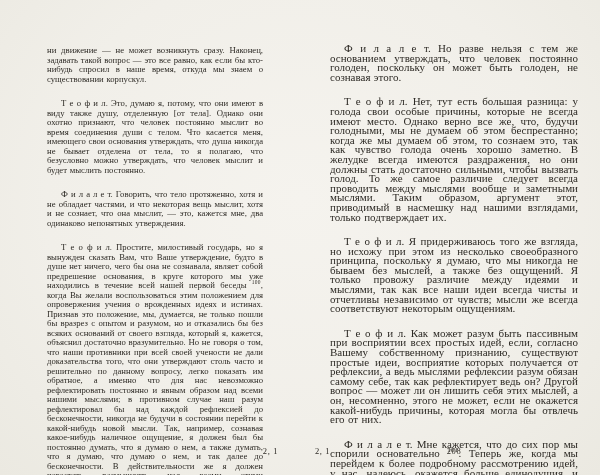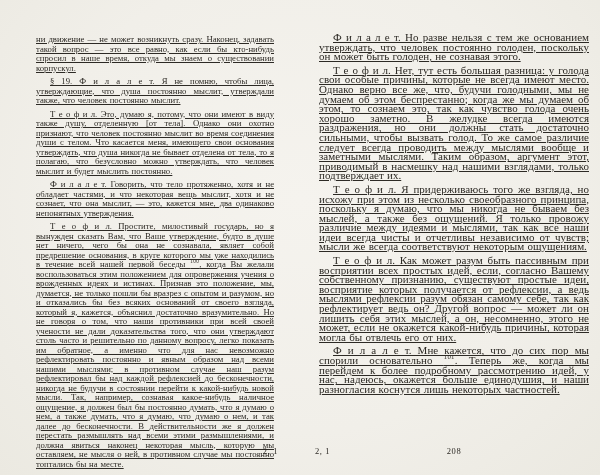--- a/index.html
+++ b/index.html
@@ -23,24 +23,23 @@
   }
   .col-left {
     left: 32px; top: 31px; width: 246px;
     font-size: 8.7px; line-height: 9.5px;
   }
   .col-right {
     left: 315px; top: 29px; width: 278px;
     font-size: 11px; line-height: 9.6px;
   }
   p.para {
-    margin: 4px;
+    margin: 15px;
     text-indent: 14px;
     text-align: justify;
-    text-decoration: underline;
   }
   p.para.first { text-indent: 0; }
   sup.ref {
     font-size: 0.62em;
     line-height: 0;
     letter-spacing: 0.3px;
   }
   .footer {
     position: absolute;
     top: 446px;
@@ -57,21 +56,20 @@
   .footer-left .mark  { position: absolute; right: 0; }
   .footer-right .mark { position: absolute; left: 0; }
 </style>
 </head>
 <body>
 
 <div class="spread">
 
   <div class="col col-left" lang="ru">
     <p class="para first">ни движение — не может возникнуть сразу. Наконец, задавать такой вопрос — это все равно, как если бы кто-нибудь спросил в наше время, откуда мы знаем о существовании корпускул.</p>
-    <p class="para">§ 19. Ф&nbsp;и&nbsp;л&nbsp;а&nbsp;л&nbsp;е&nbsp;т. Я не помню, чтобы лица, утверждающие, что душа постоянно мыслит, утверждали также, что человек постоянно мыслит.</p>
     <p class="para">Т&nbsp;е&nbsp;о&nbsp;ф&nbsp;и&nbsp;л. Это, думаю я, потому, что они имеют в виду также душу, отделенную [от тела]. Однако они охотно признают, что человек постоянно мыслит во время соединения души с телом. Что касается меня, имеющего свои основания утверждать, что душа никогда не бывает отделена от тела, то я полагаю, что безусловно можно утверждать, что человек мыслит и будет мыслить постоянно.</p>
     <p class="para">Ф&nbsp;и&nbsp;л&nbsp;а&nbsp;л&nbsp;е&nbsp;т. Говорить, что тело протяженно, хотя и не обладает частями, и что некоторая вещь мыслит, хотя и не сознает, что она мыслит, — это, кажется мне, два одинаково непонятных утверждения.</p>
     <p class="para"><span>Т&nbsp;е&nbsp;о&nbsp;ф&nbsp;и&nbsp;л. Простите, милостивый государь, но я вынужден сказать Вам, что Ваше утверждение, будто в душе нет ничего, чего бы она не сознавала, являет собой предрешение основания, в круге которого мы уже находились в течение всей нашей первой беседы </span><sup class="ref">100</sup><span>, когда Вы желали воспользоваться этим положением для опровержения учения о врожденных идеях и истинах. Признав это положение, мы, думается, не только пошли бы вразрез с опытом и разумом, но и отказались бы без всяких оснований от своего взгляда, который я, кажется, объяснил достаточно вразумительно. Но не говоря о том, что наши противники при всей своей учености не дали доказательства того, что они утверждают столь часто и решительно по данному вопросу, легко показать им обратное, а именно что для нас невозможно рефлектировать постоянно и явным образом над всеми нашими мыслями; в противном случае наш разум рефлектировал бы над каждой рефлексией до бесконечности, никогда не будучи в состоянии перейти к какой-нибудь новой мысли. Так, например, сознавая какое-нибудь наличное ощущение, я должен был бы постоянно думать, что я думаю о нем, а также думать, что я думаю, что думаю о нем, и так далее до бесконечности. В действительности же я должен перестать размышлять над всеми этими размышлениями, и должна явиться наконец некоторая мысль, которую мы оставляем, не мысля о ней, в противном случае мы постоянно топтались бы на месте.</span></p>
   </div>
 
   <div class="col col-right" lang="ru">
     <p class="para">Ф&nbsp;и&nbsp;л&nbsp;а&nbsp;л&nbsp;е&nbsp;т. Но разве нельзя с тем же основанием утверждать, что человек постоянно голоден, поскольку он может быть голоден, не сознавая этого.</p>
     <p class="para">Т&nbsp;е&nbsp;о&nbsp;ф&nbsp;и&nbsp;л. Нет, тут есть большая разница: у голода свои особые причины, которые не всегда имеют место. Однако верно все же, что, будучи голодными, мы не думаем об этом беспрестанно; когда же мы думаем об этом, то сознаем это, так как чувство голода очень хорошо заметно. В желудке всегда имеются раздражения, но они должны стать достаточно сильными, чтобы вызвать голод. То же самое различие следует всегда проводить между мыслями вообще и заметными мыслями. Таким образом, аргумент этот, приводимый в насмешку над нашими взглядами, только подтверждает их.</p>
     <p class="para">Т&nbsp;е&nbsp;о&nbsp;ф&nbsp;и&nbsp;л. Я придерживаюсь того же взгляда, но исхожу при этом из несколько своеобразного принципа, поскольку я думаю, что мы никогда не бываем без мыслей, а также без ощущений. Я только провожу различие между идеями и мыслями, так как все наши идеи всегда чисты и отчетливы независимо от чувств; мысли же всегда соответствуют некоторым ощущениям.</p>
     <p class="para">Т&nbsp;е&nbsp;о&nbsp;ф&nbsp;и&nbsp;л. Как может разум быть пассивным при восприятии всех простых идей, если, согласно Вашему собственному признанию, существуют простые идеи, восприятие которых получается от рефлексии, а ведь мыслями рефлексии разум обязан самому себе, так как рефлектирует ведь он? Другой вопрос — может ли он лишить себя этих мыслей, а он, несомненно, этого не может, если не окажется какой-нибудь причины, которая могла бы отвлечь его от них.</p>

